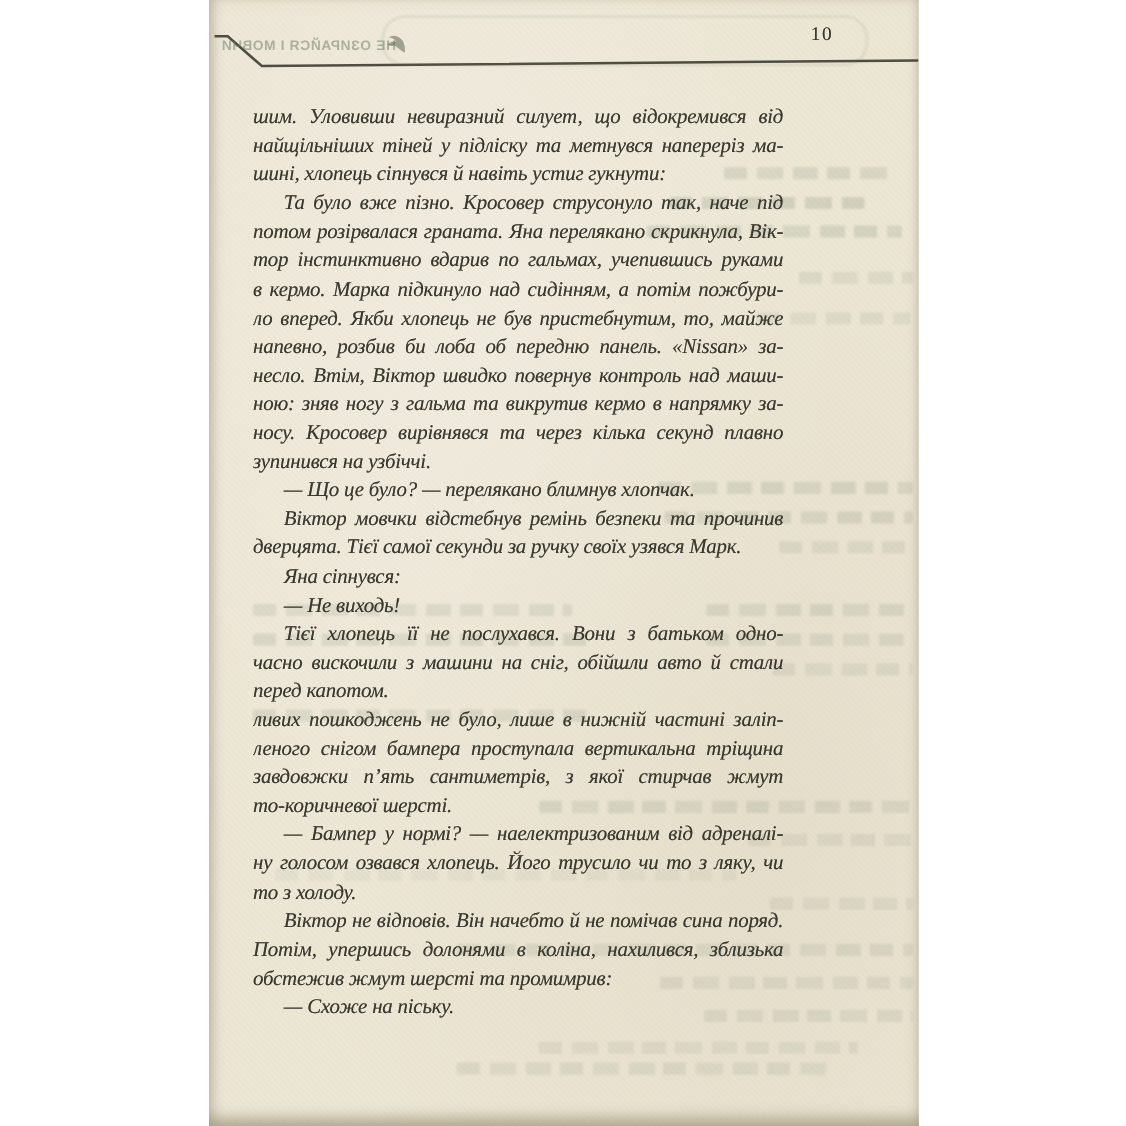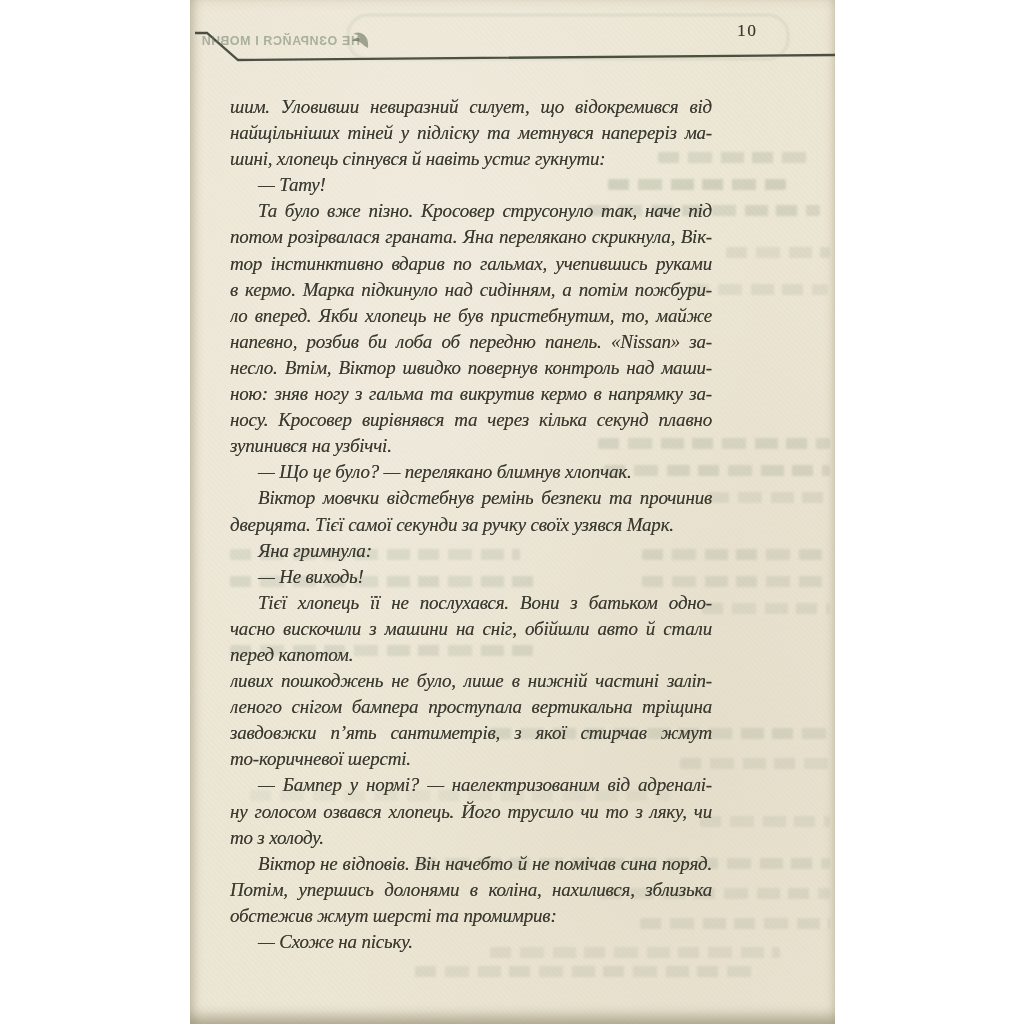--- a/index.html
+++ b/index.html
@@ -143,35 +143,34 @@
   <div class="gbar" style="top:858px; left:225px; width:415px; opacity:.45;"></div>
   <div class="gbar" style="top:888px; left:410px; width:230px; opacity:.40;"></div>
   <div class="gbar" style="top:918px; left:450px; width:190px; opacity:.42;"></div>
   <div class="gbar" style="top:947px; left:300px; width:290px; opacity:.35;"></div>
   <div class="gbar" style="top:966px; left:225px; width:345px; opacity:.40;"></div>
 
   <div class="text-block">
       <div class="line just">шим. Уловивши невиразний силует, що відокремився від</div>
       <div class="line just">найщільніших тіней у підліску та метнувся напереріз ма-</div>
       <div class="line left">шині, хлопець сіпнувся й навіть устиг гукнути:</div>
-      <div class="line left indent">— Тату!</div>
       <div class="line just indent">Та було вже пізно. Кросовер струсонуло так, наче під ка-</div>
       <div class="line just">потом розірвалася граната. Яна перелякано скрикнула, Вік-</div>
       <div class="line just">тор інстинктивно вдарив по гальмах, учепившись руками</div>
       <div class="line just">в кермо. Марка підкинуло над сидінням, а потім пожбури-</div>
       <div class="line just">ло вперед. Якби хлопець не був пристебнутим, то, майже</div>
       <div class="line just">напевно, розбив би лоба об передню панель. «Nissan» за-</div>
       <div class="line just">несло. Втім, Віктор швидко повернув контроль над маши-</div>
       <div class="line just">ною: зняв ногу з гальма та викрутив кермо в напрямку за-</div>
       <div class="line just">носу. Кросовер вирівнявся та через кілька секунд плавно</div>
       <div class="line left">зупинився на узбіччі.</div>
       <div class="line left indent">— Що це було? — перелякано блимнув хлопчак.</div>
       <div class="line just indent">Віктор мовчки відстебнув ремінь безпеки та прочинив</div>
       <div class="line left">дверцята. Тієї самої секунди за ручку своїх узявся Марк.</div>
-      <div class="line left indent">Яна гримнула:</div>
+      <div class="line left indent">Яна сіпнувся:</div>
       <div class="line left indent">— Не виходь!</div>
       <div class="line just indent">Тієї хлопець її не послухався. Вони з батьком одно-</div>
       <div class="line just">часно вискочили з машини на сніг, обійшли авто й стали</div>
       <div class="line left">перед капотом.</div>
       <div class="line just">ливих пошкоджень не було, лише в нижній частині заліп-</div>
       <div class="line just">леного снігом бампера проступала вертикальна тріщина</div>
       <div class="line just">завдовжки п’ять сантиметрів, з якої стирчав жмут сірува-</div>
       <div class="line left">то-коричневої шерсті.</div>
       <div class="line just indent">— Бампер у нормі? — наелектризованим від адреналі-</div>
       <div class="line just">ну голосом озвався хлопець. Його трусило чи то з ляку, чи</div>

